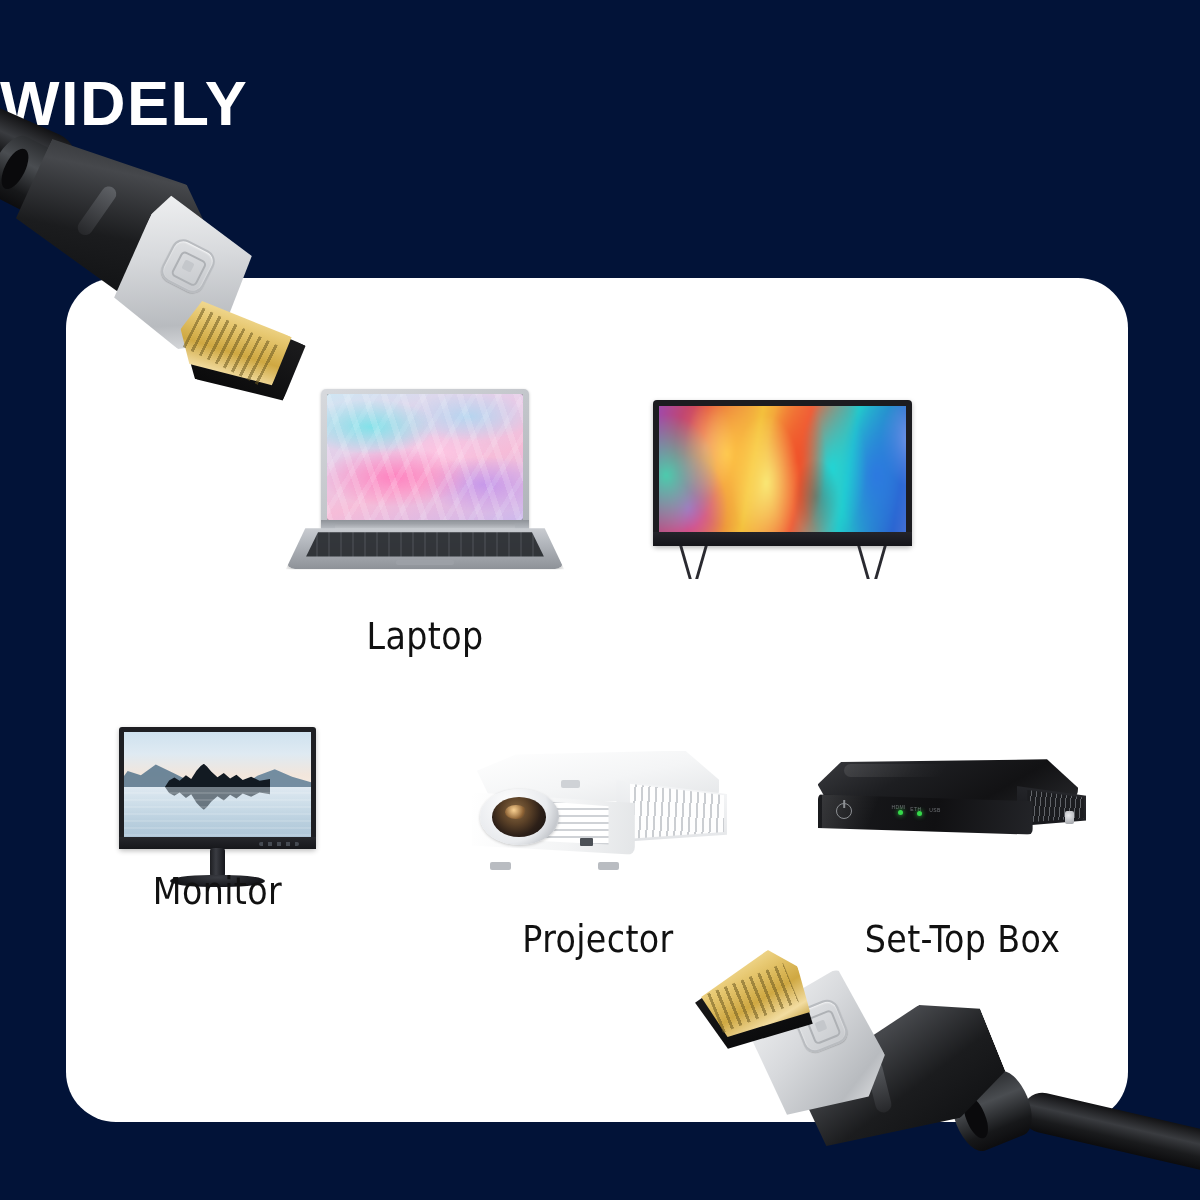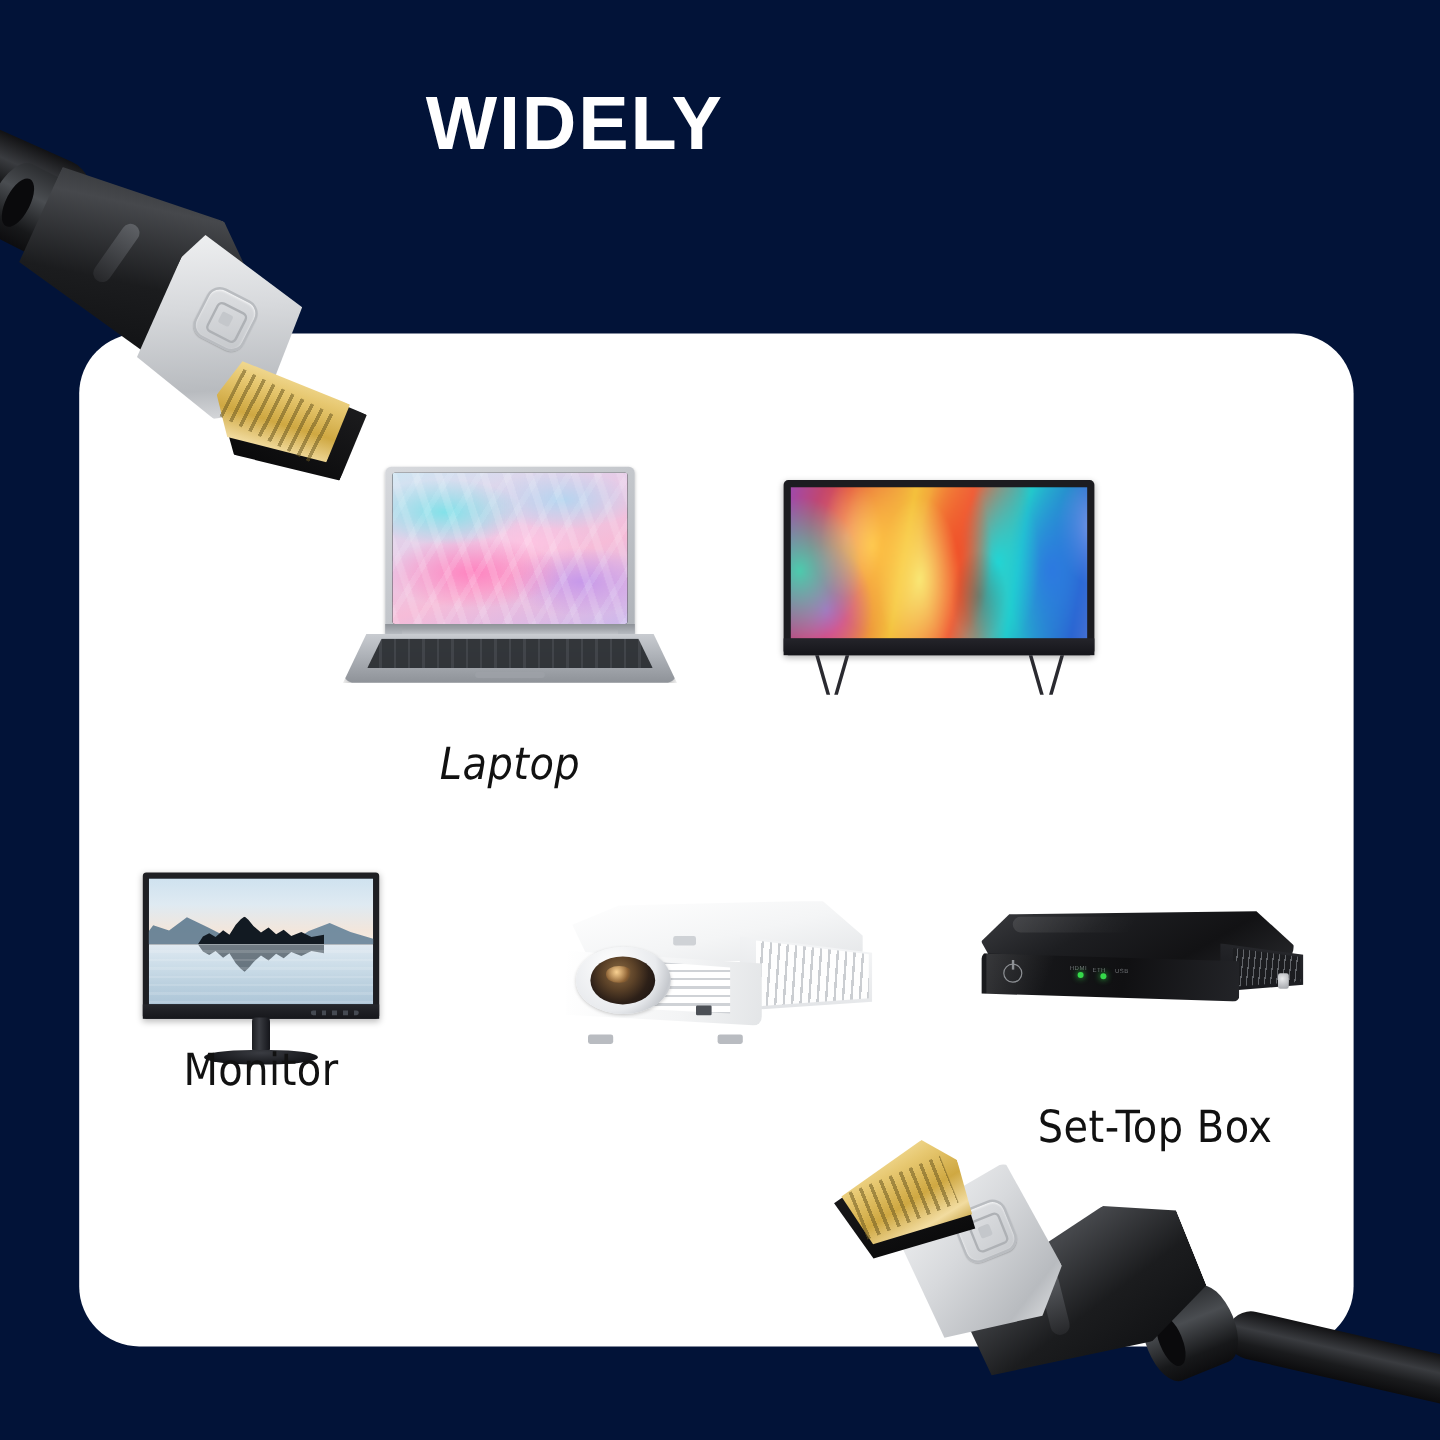--- a/index.html
+++ b/index.html
@@ -7,21 +7,21 @@
   body {
     font-family:"Liberation Sans", sans-serif;
     background:#021338;
     overflow:hidden;
     position:relative;
   }
   #stage { position:absolute; inset:0; }
 
   
   .heading {
-    position:absolute; left:0; width:958px; text-align:center;
+    position:absolute; left:0; width:958px; 
     font-weight:bold; letter-spacing:1.5px; line-height:1;
   }
   #title-line1 { top:72px; font-size:63px; color:#ffffff; }
   #title-line2 { top:168px; font-size:63px; color:#2f93d0; }
 
   
   #card {
     position:absolute; left:66px; top:278px;
     width:1062px; height:844px;
     background:#ffffff; border-radius:50px;
@@ -409,21 +409,21 @@
           <div class="lt-wall"></div>
         </div>
         <div class="lt-bezel-bottom"></div>
       </div>
       <div class="lt-hinge"></div>
       <div class="lt-base"></div>
       <div class="lt-keys"></div>
       <div class="lt-touch"></div>
     </div>
   </div>
-  <div class="cell-label" style="left:280px; top:615px; width:290px;font-style:italic;">Laptop</div>
+  <div class="cell-label" style="left:280px; top:615px; width:290px;">Laptop</div>
 
   <div class="cell" style="left:645px; top:392px; width:275px; height:192px;">
     <div class="art">
       <div class="tv-body">
         <div class="tv-screen">
           <div class="tv-art"></div>
         </div>
         <div class="tv-chin"></div>
       </div>
       <div class="tv-leg l1"></div>
@@ -467,20 +467,21 @@
         <div class="pj-knob"></div>
         <div class="pj-lensring">
           <div class="pj-lens"></div>
         </div>
         <div class="pj-port"></div>
         <div class="pj-foot f1"></div>
         <div class="pj-foot f2"></div>
       </div>
     </div>
   </div>
+  <div class="cell-label" style="left:438px; top:918px; width:320px;">Projector</div>
 
   <div class="cell" style="left:812px; top:735px; width:280px; height:135px;">
     <div class="art">
       <div class="stb">
         <div class="stb-top"></div>
         <div class="stb-side"></div>
         <div class="stb-vents"></div>
         <div class="stb-front"></div>
         <div class="stb-power"></div>
         <div class="stb-lbl t1">HDMI</div>

